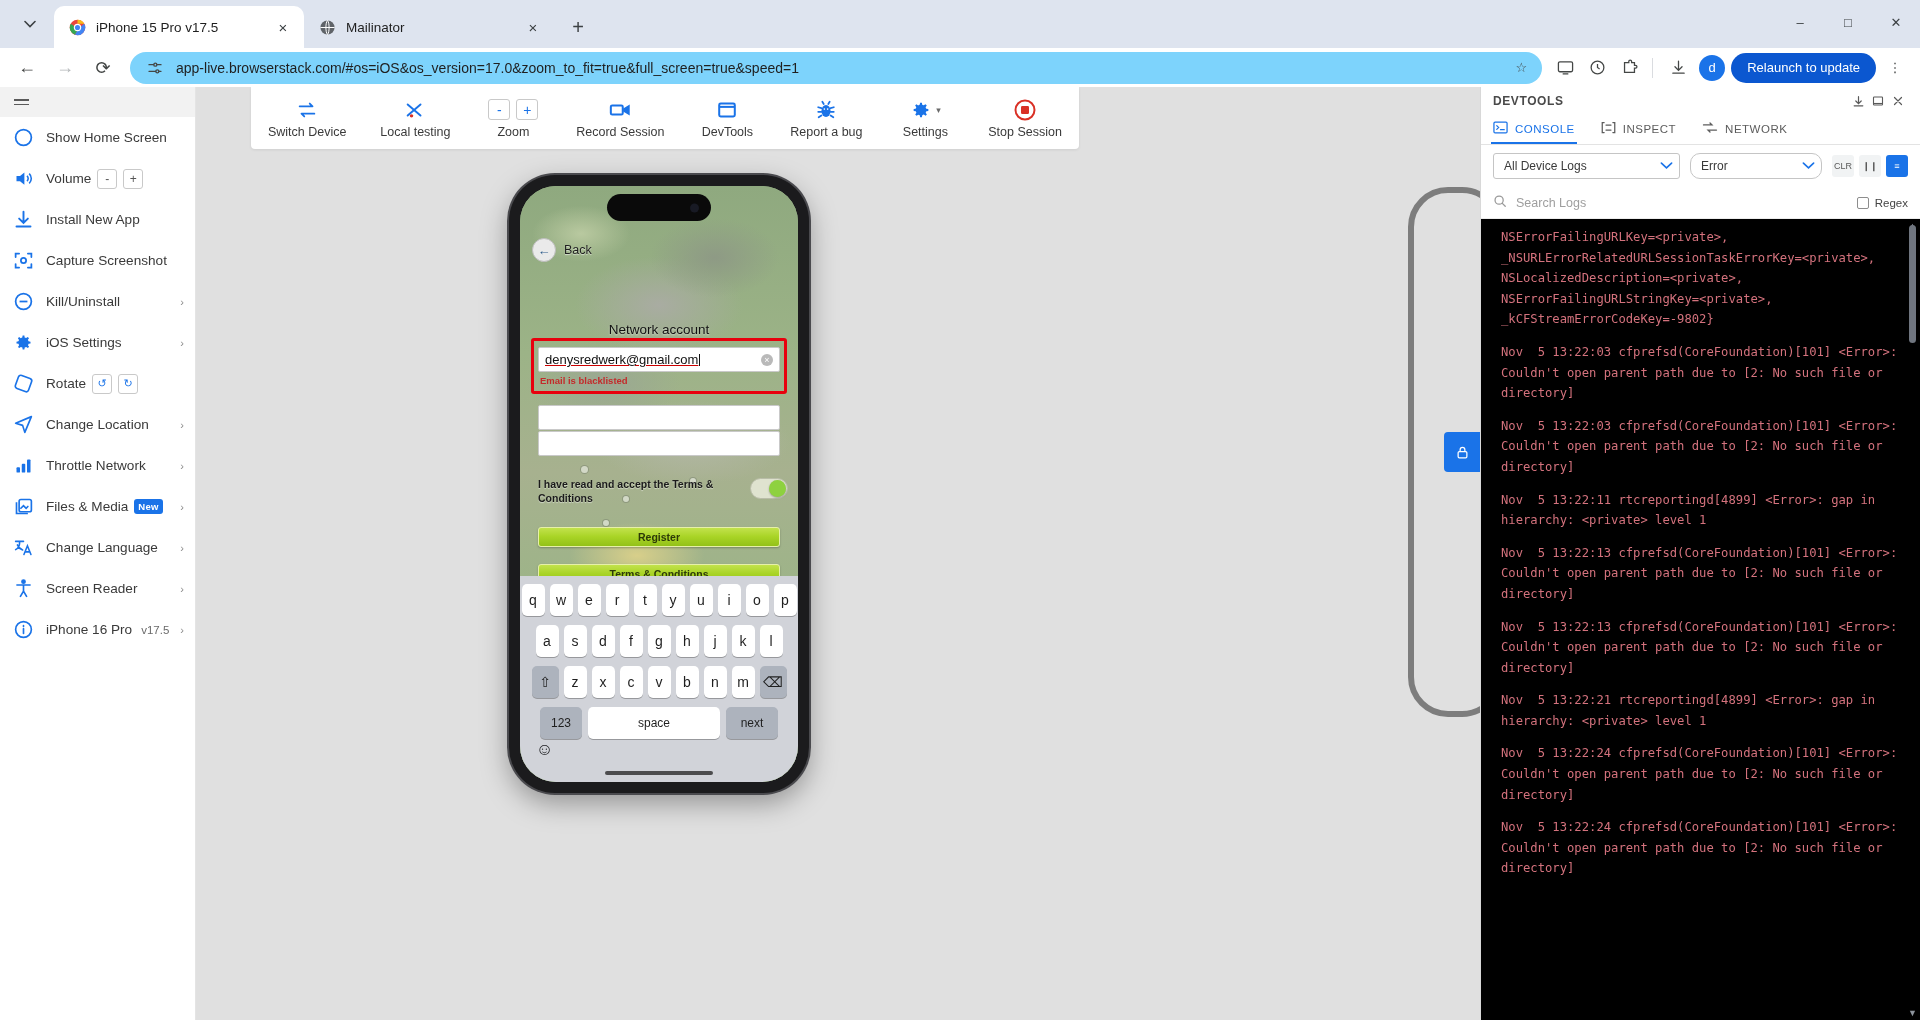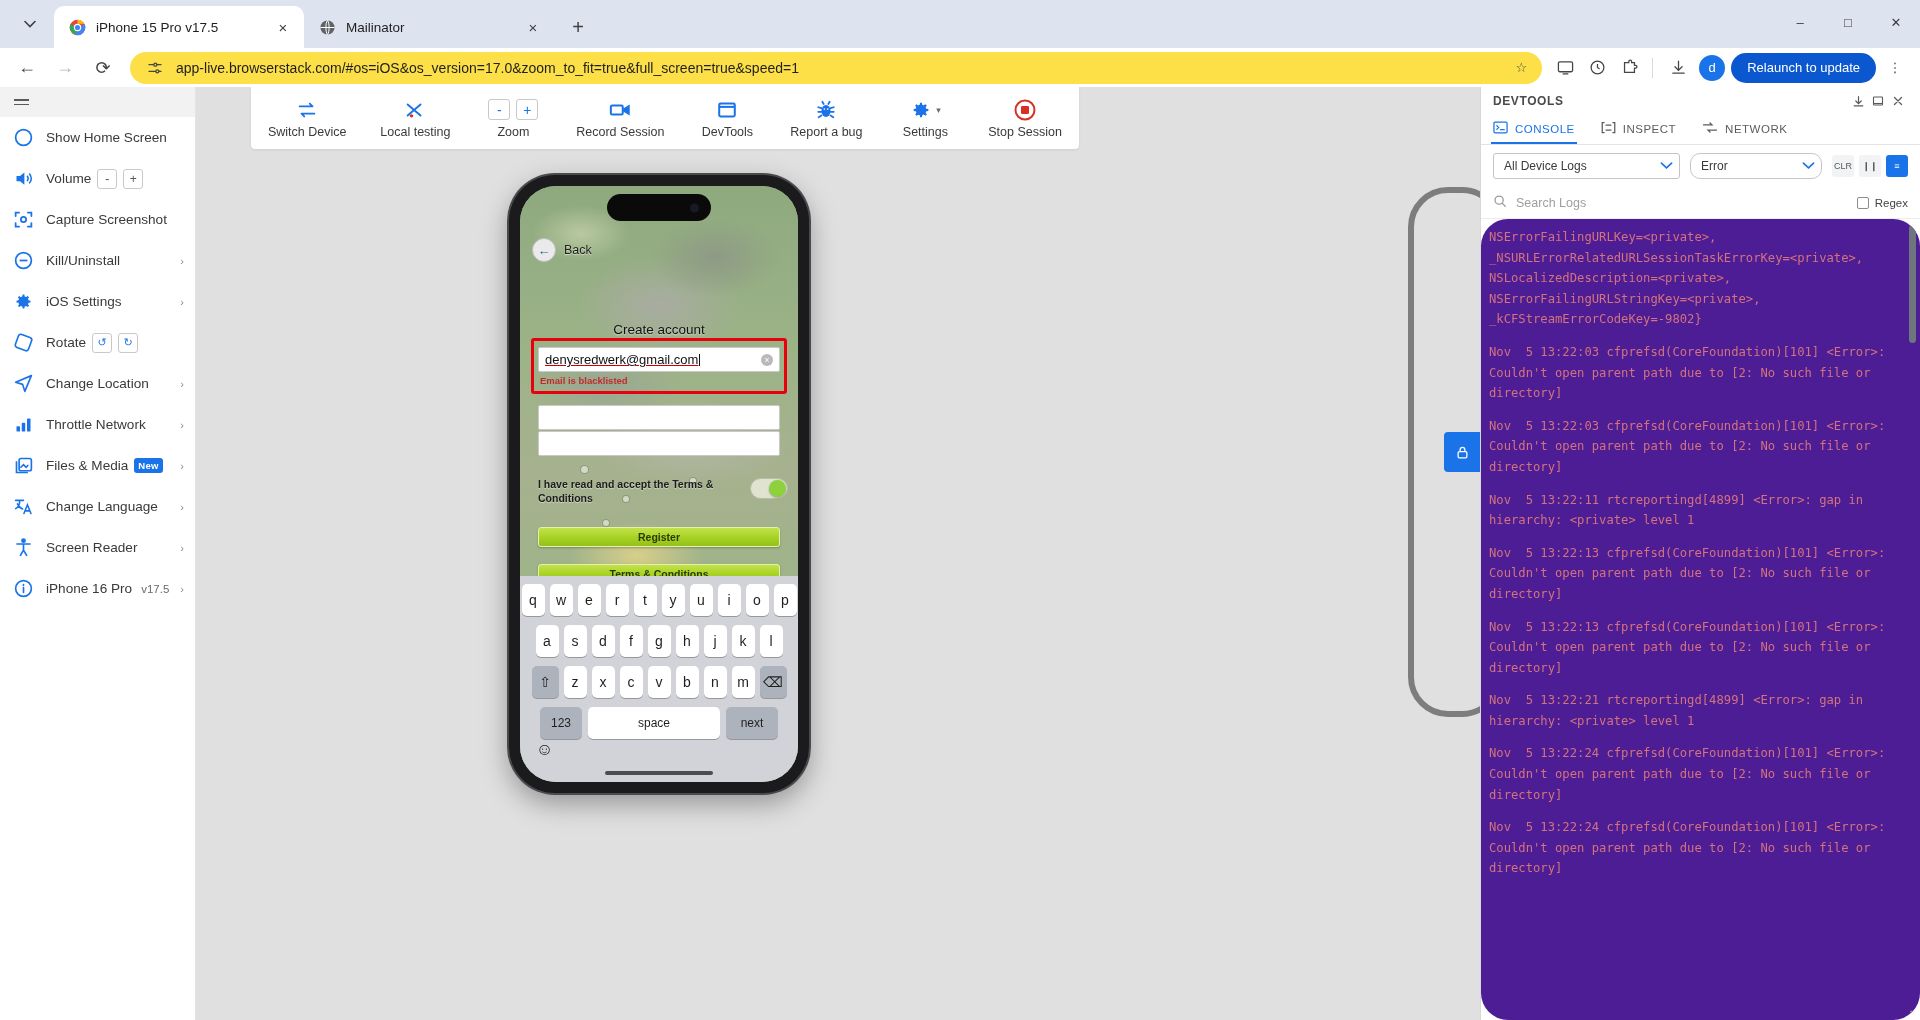--- a/index.html
+++ b/index.html
@@ -65,21 +65,21 @@
     background: #ffffff; display: flex; align-items: center;
     padding: 0 10px;
   }
   .nav-btn {
     width: 34px; height: 34px; border-radius: 50%; margin-right: 4px;
     display: flex; align-items: center; justify-content: center;
     color: #444746; font-size: 18px; cursor: pointer; flex: 0 0 34px;
   }
   .nav-btn.disabled { color: #b5b8ba; }
   .omnibox {
-    flex: 1; height: 32px; background: #fde047; border-radius: 16px;
+    flex: 1; height: 32px; background: #7dd3fc; border-radius: 16px;
     display: flex; align-items: center; padding: 0 6px 0 14px;
     margin: 0 6px; cursor: text;
   }
   .omnibox-icon {
     width: 22px; height: 22px; flex: 0 0 22px; margin-right: 10px;
     display: flex; align-items: center; justify-content: center;
   }
   .omnibox-url {
     flex: 1; font-size: 14px; color: #1f1f1f; white-space: nowrap;
     overflow: hidden;
@@ -394,23 +394,22 @@
   .dt-search {
     height: 32px; display: flex; align-items: center; gap: 9px;
     padding: 0 12px; flex: 0 0 32px; border-bottom: 1px solid #ececec;
   }
   .dt-search-input {
     flex: 1; font-size: 12.5px; color: #9e9e9e; cursor: text;
   }
   .dt-regex { display: flex; align-items: center; gap: 6px; font-size: 11.5px; color: #444; cursor: pointer; }
   .chk { width: 12px; height: 12px; border: 1px solid #8d8d8d; border-radius: 2px; background: #fff; }
   .console {
-    flex: 1; background: #4c1d95; overflow: hidden; position: relative;
-    padding: 8px 0 0 0;
-    border-radius: 27px;
+    flex: 1; background: #000000; overflow: hidden; position: relative;
+    padding: 8px 0 0 12px;
   }
   .console-inner {
     padding: 0 14px 0 8px; font-family: "DejaVu Sans Mono", monospace;
     font-size: 12.2px; line-height: 20.6px; color: #d4727d;
   }
   .log-entry { margin-bottom: 0; white-space: pre-wrap; word-break: break-word; }
   .log-gap { height: 12px; }
   .console-scroll {
     position: absolute; right: 2px; top: 6px; width: 7px; height: 118px;
     background: #6f757f; border-radius: 4px;
@@ -541,20 +540,28 @@
               <path d="M18.5 6.5a7.5 7.5 0 0 1 0 11" stroke="#1a73e8" stroke-width="1.8" fill="none"></path>
             </svg>
         </span>
         <span class="sb-label">
           <span>Volume</span>
           <span class="mini-btn">-</span>
           <span class="mini-btn">+</span>
         </span>
       </div>
 
+      <div class="sb-item">
+        <span class="sb-icon">
+          <svg width="21" height="21" viewBox="0 0 24 24" fill="none" stroke="#1a73e8" stroke-width="2.2" stroke-linecap="round">
+              <path d="M12 3v11M7 11l5 5 5-5M4 20h16"></path>
+            </svg>
+        </span>
+        <span class="sb-label">Install New App</span>
+      </div>
 
       <div class="sb-item">
         <span class="sb-icon">
           <svg width="21" height="21" viewBox="0 0 24 24" fill="none" stroke="#1a73e8" stroke-width="2" stroke-linecap="round">
               <path d="M3 8V4h4M17 4h4v4M21 16v4h-4M7 20H3v-4"></path>
               <circle cx="12" cy="12" r="3"></circle>
             </svg>
         </span>
         <span class="sb-label">Capture Screenshot</span>
       </div>
@@ -773,21 +780,21 @@
 
             <div class="notch">
                 <span class="notch-cam"></span>
               </div>
 
             <div class="back-row">
               <span class="back-circle">←</span>
               <span class="back-label">Back</span>
             </div>
 
-            <div class="create-title">Create account</div>
+            <div class="create-title">Network account</div>
 
             <div class="field-error-box"></div>
 
             <div class="tf tf-email">
               <span class="tf-text"><span class="underlined">denysredwerk@gmail.com</span><span class="caret-bar"></span></span>
               <span class="tf-clear">×</span>
             </div>
 
             <div class="err-msg">Email is blacklisted</div>
 

